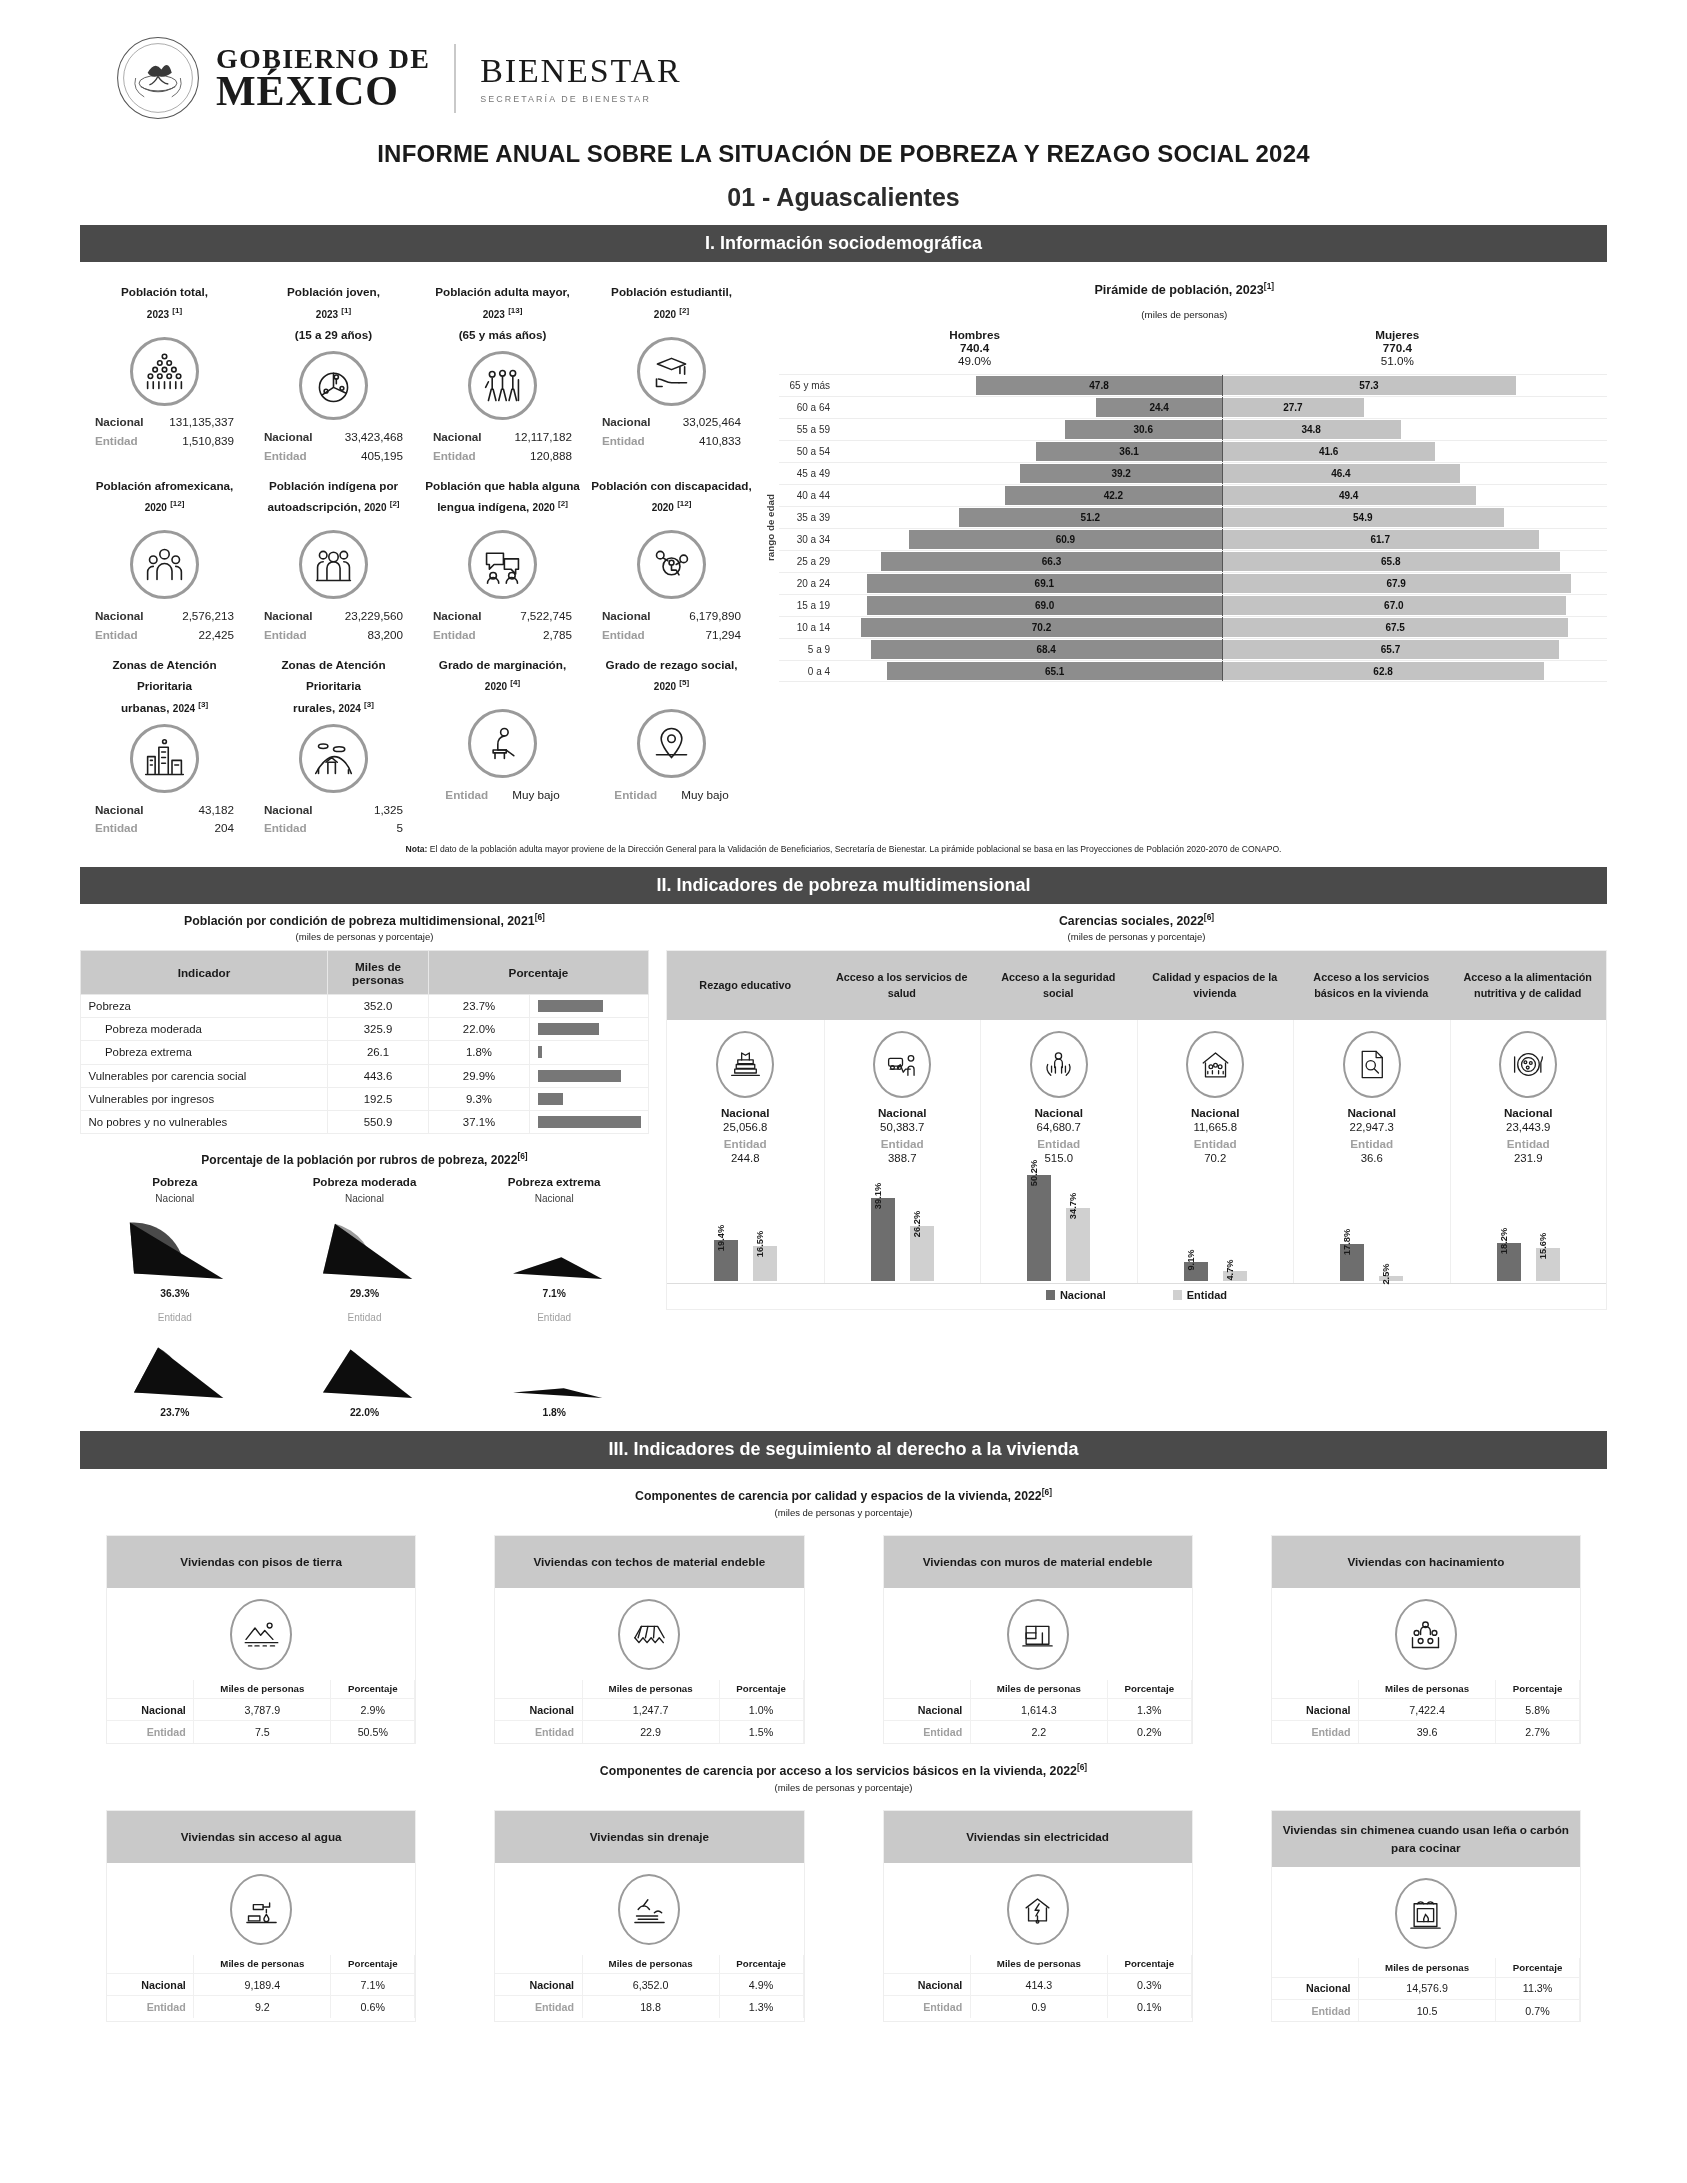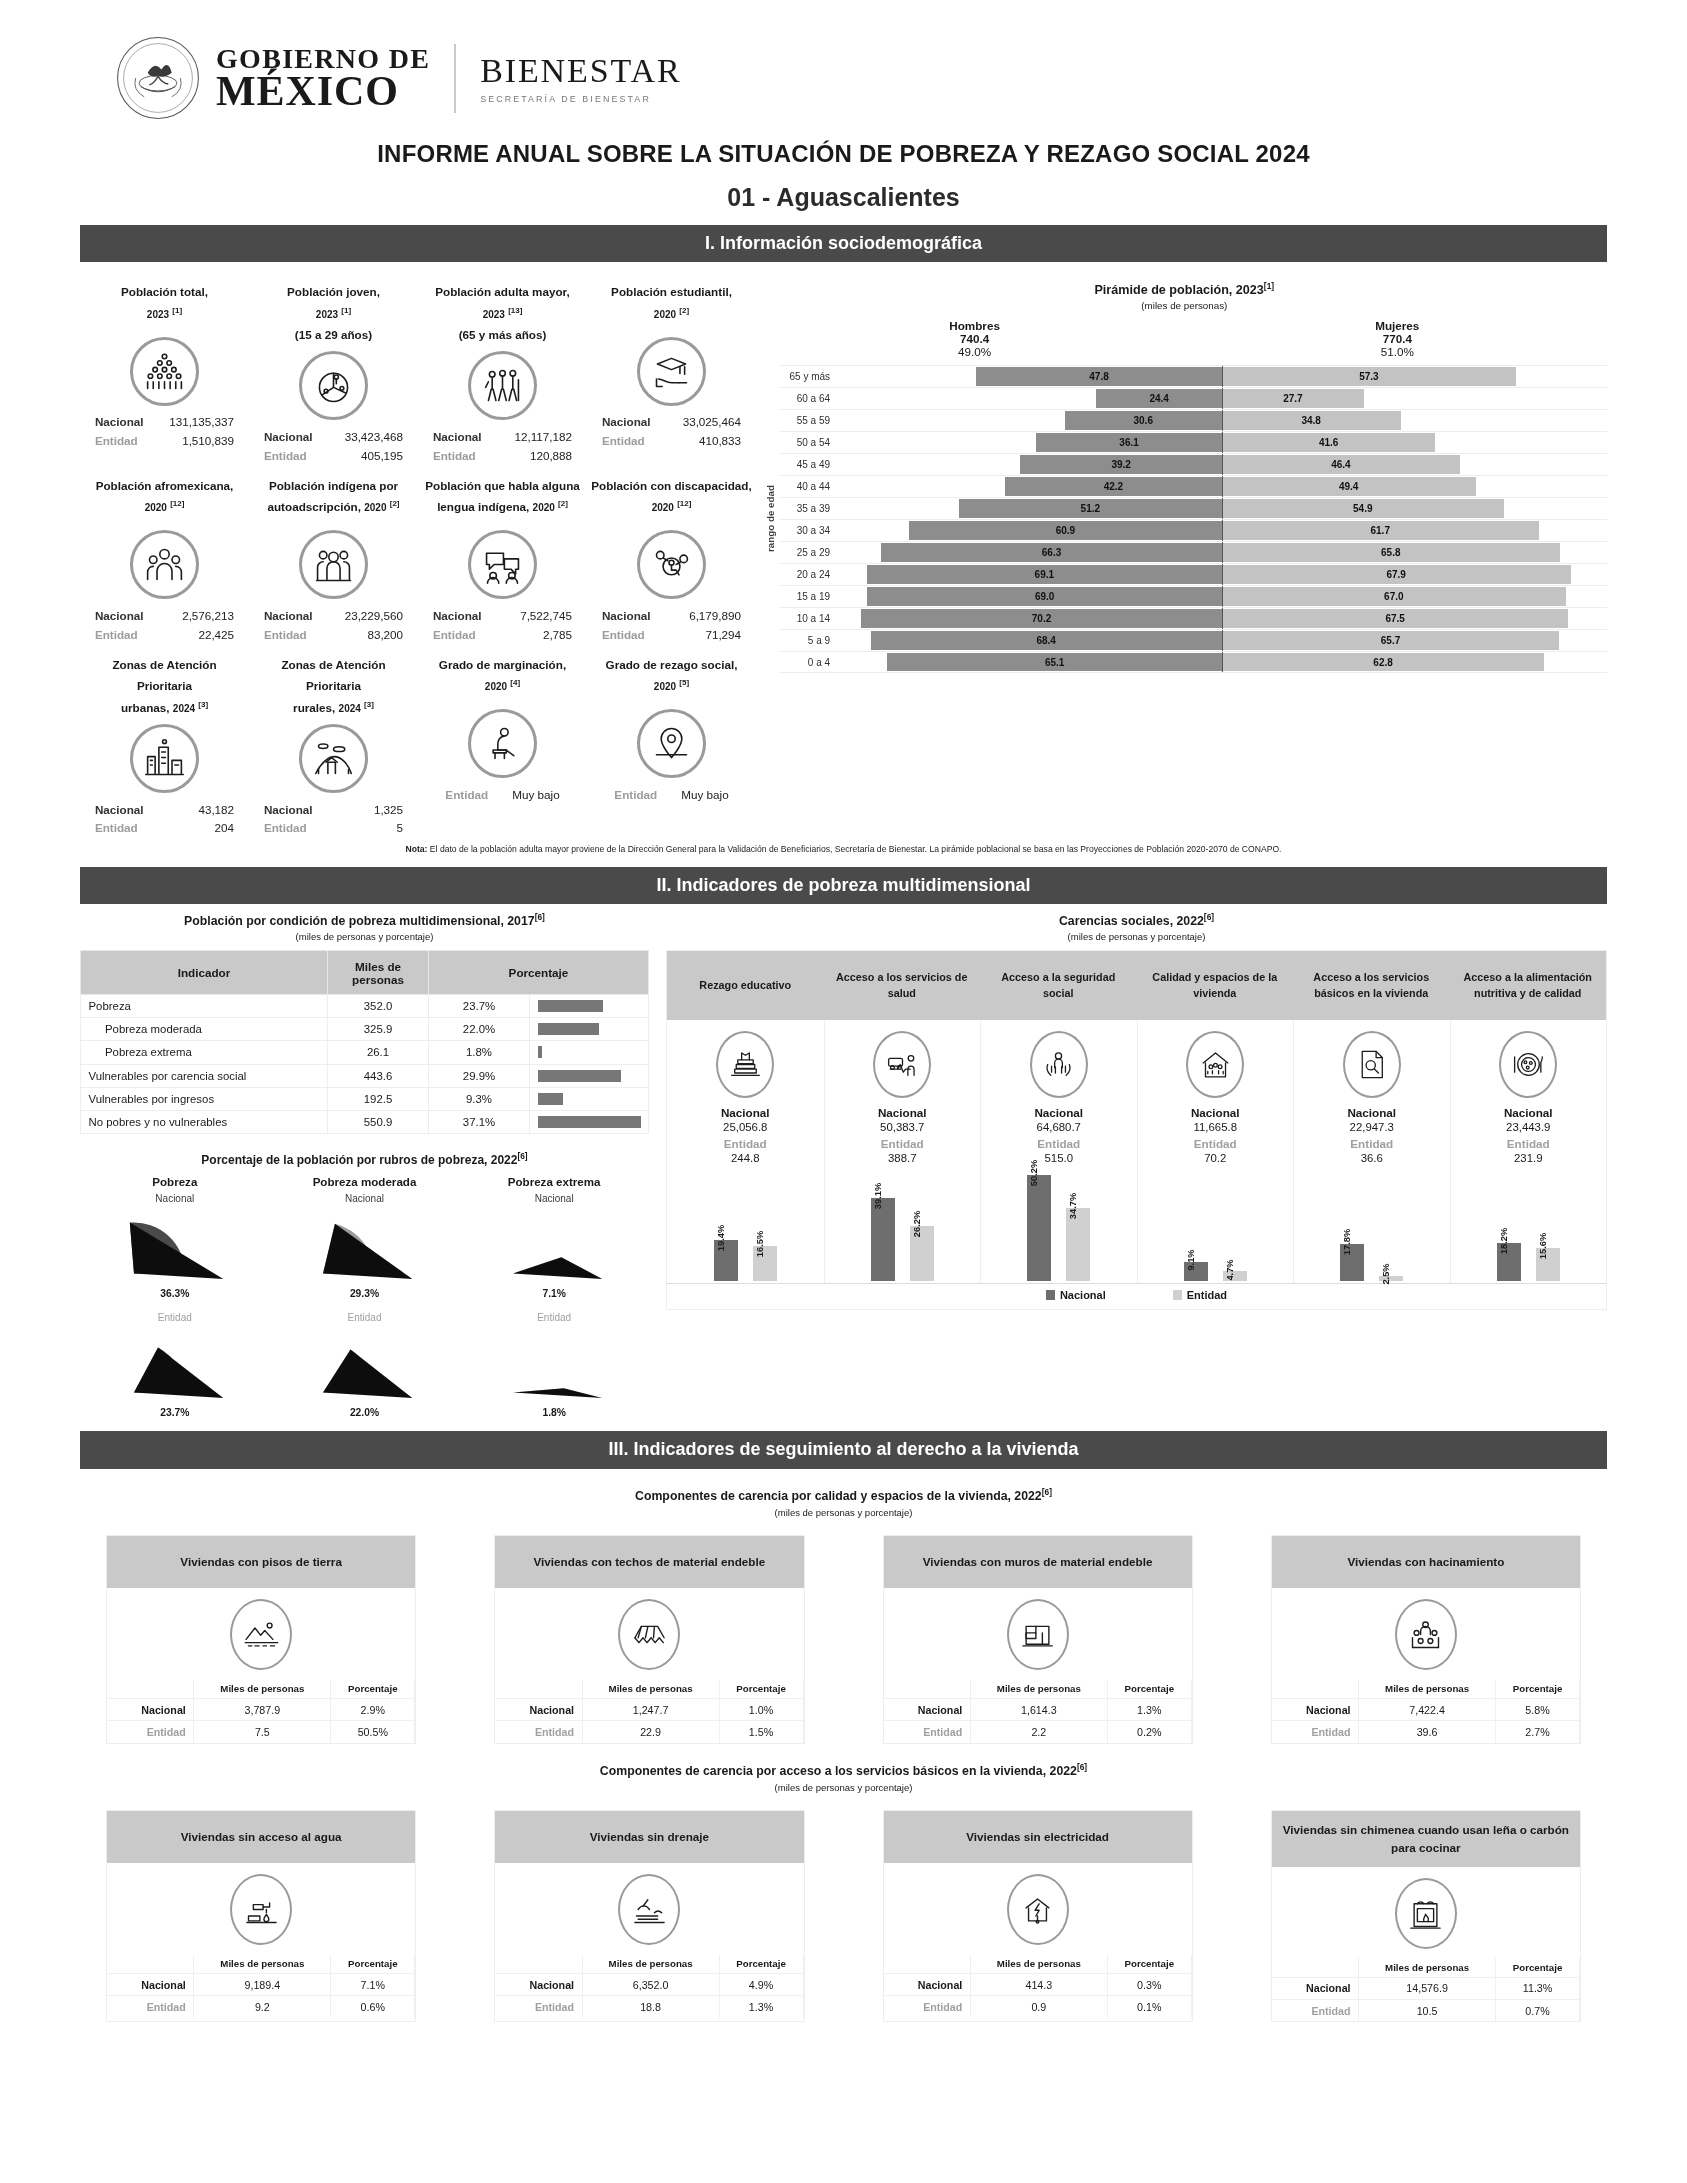--- a/index.html
+++ b/index.html
@@ -49,21 +49,21 @@
   .kpi-rows { font-size: 11.7px; }
   .kpi-row { display: flex; justify-content: space-between; padding: 0 11.2px; line-height: 1.6; }
   .lbl-nac { font-weight: bold; color: #333; }
   .lbl-ent { font-weight: bold; color: #9c9c9c; }
   .kpi-val { font-weight: normal; color: #222; }
   .kpi-row.single { justify-content: center; gap: 24px; }
 
   
   .pyr-title { text-align: center; font-size: 12.6px; font-weight: bold; margin-top: 9.3px; }
   .pyr-title sup { font-size: 8.4px; }
-  .pyr-sub { text-align: center; font-size: 9.8px; margin-top: 3px; }
+  .pyr-sub { text-align: center; font-size: 9.8px; margin-top: 12px; }
   .pyr-head { display: flex; justify-content: space-around; margin-top: 7.5px; font-size: 11.7px; text-align: center; }
   .pyr-head b { display: block; }
   .pyr-head .pct { font-weight: normal; }
   .pyr-wrap { display: flex; margin-top: 7.5px; }
   .pyr-axislabel {
     writing-mode: vertical-rl; transform: rotate(180deg);
     font-size: 9.8px; font-weight: bold; color: #3a3a3a;
     display: flex; align-items: center; justify-content: center; width: 17px;
   }
   .pyr-rows { flex: 1; }
@@ -659,21 +659,21 @@
 
   <div class="nota">
     <b>Nota:</b><span> El dato de la población adulta mayor proviene de la Dirección General para la Validación de Beneficiarios, Secretaría de Bienestar. La pirámide poblacional se basa en las Proyecciones de Población 2020-2070 de CONAPO.</span>
   </div>
 
   <div class="band">II. Indicadores de pobreza multidimensional</div>
 
   <div class="sec2">
     <div class="sec2-left">
       <div class="blk-title">
-        <span>Población por condición de pobreza multidimensional, 2017</span><sup>[6]</sup>
+        <span>Población por condición de pobreza multidimensional, 2021</span><sup>[6]</sup>
       </div>
       <div class="blk-sub">(miles de personas y porcentaje)</div>
       <table class="pov">
         <thead>
           <tr>
             <th>Indicador</th>
             <th>Miles de personas</th>
             <th colspan="2">Porcentaje</th>
           </tr>
         </thead>

